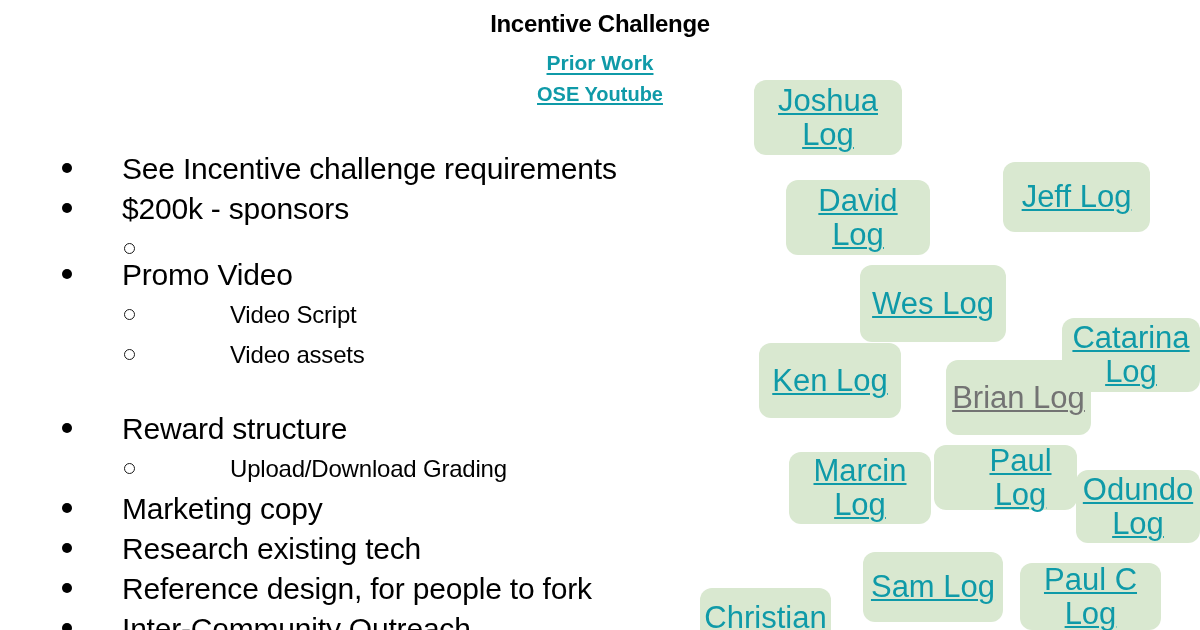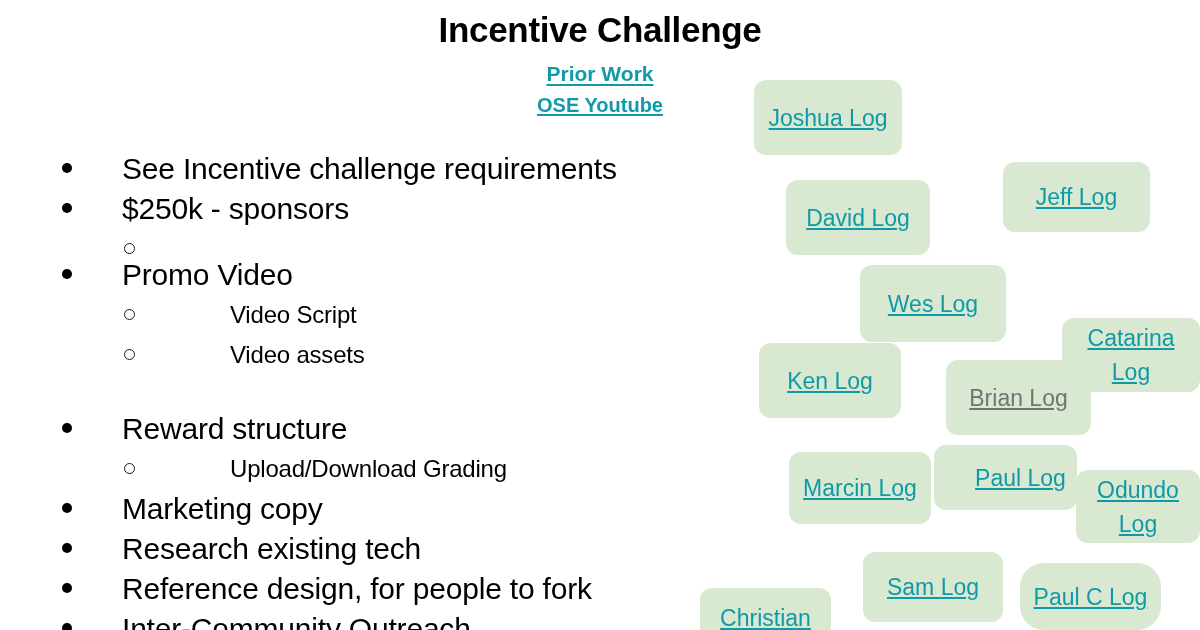--- a/index.html
+++ b/index.html
@@ -23,21 +23,21 @@
   
   .header {
     position: absolute;
     left: 0;
     top: 0;
     width: 1200px;
     text-align: center;
     pointer-events: none;
   }
   .slide-title {
-    font-size: 35px;
+    font-size: 24px;
     font-weight: bold;
     color: #000000;
     letter-spacing: -0.3px;
     line-height: 1.0;
     margin: 0;
     padding-top: 12px;
     font-family: "Liberation Sans", sans-serif;
   }
   .subtitle-link {
     display: inline-block;
@@ -125,21 +125,21 @@
     background: #d9e8d0;
     border-radius: 12px;
     display: flex;
     align-items: center;
     justify-content: center;
     text-align: center;
     box-sizing: border-box;
     cursor: pointer;
   }
   .card-link {
-    font-size: 23px;
+    font-size: 31px;
     font-weight: normal;
     color: #0f9aa8;
     text-decoration: underline;
     text-decoration-thickness: 2px;
     text-underline-offset: 2px;
     line-height: 34px;
     font-family: "Liberation Sans", sans-serif;
     padding: 0 6px;
   }
 </style>
@@ -162,21 +162,21 @@
       <div class="bullet-row lvl1">
         <span class="marker">
           <span class="dot-filled"></span>
         </span>
         <span class="bullet-text">See Incentive challenge requirements</span>
       </div>
       <div class="bullet-row lvl1">
         <span class="marker">
           <span class="dot-filled"></span>
         </span>
-        <span class="bullet-text">$250k - sponsors</span>
+        <span class="bullet-text">$200k - sponsors</span>
       </div>
       <div class="bullet-row lvl2">
         <span class="marker">
           <span class="dot-hollow"></span>
         </span>
         <span class="bullet-text"></span>
       </div>
       <div class="bullet-row lvl1">
         <span class="marker">
           <span class="dot-filled"></span>
@@ -261,21 +261,21 @@
       </div>
       <div class="card" style="left: 934px; top: 445px; width: 143px; height: 65px; z-index: 3; background: rgb(217, 232, 208); padding-left: 30px;">
         <span class="card-link" style="color: rgb(15, 154, 168);">Paul Log</span>
       </div>
       <div class="card" style="left: 1076px; top: 470px; width: 124px; height: 73px; z-index: 4; background: rgb(217, 232, 208);">
         <span class="card-link" style="color: rgb(15, 154, 168);">Odundo Log</span>
       </div>
       <div class="card" style="left: 863px; top: 552px; width: 140px; height: 70px; z-index: 2; background: rgb(217, 232, 208);">
         <span class="card-link" style="color: rgb(15, 154, 168);">Sam Log</span>
       </div>
-      <div class="card" style="left: 1020px; top: 563px; width: 141px; height: 67px; z-index: 2; background: rgb(217, 232, 208); border-radius: 24px;">
+      <div class="card" style="left: 1020px; top: 563px; width: 141px; height: 67px; z-index: 2; background: rgb(217, 232, 208);">
         <span class="card-link" style="color: rgb(15, 154, 168);">Paul C Log</span>
       </div>
       <div class="card" style="left: 700px; top: 588px; width: 131px; height: 60px; z-index: 1; background: rgb(217, 232, 208);">
         <span class="card-link" style="color: rgb(15, 154, 168);">Christian</span>
       </div>
     </div>
 
 </div>
 
 </body></html>

